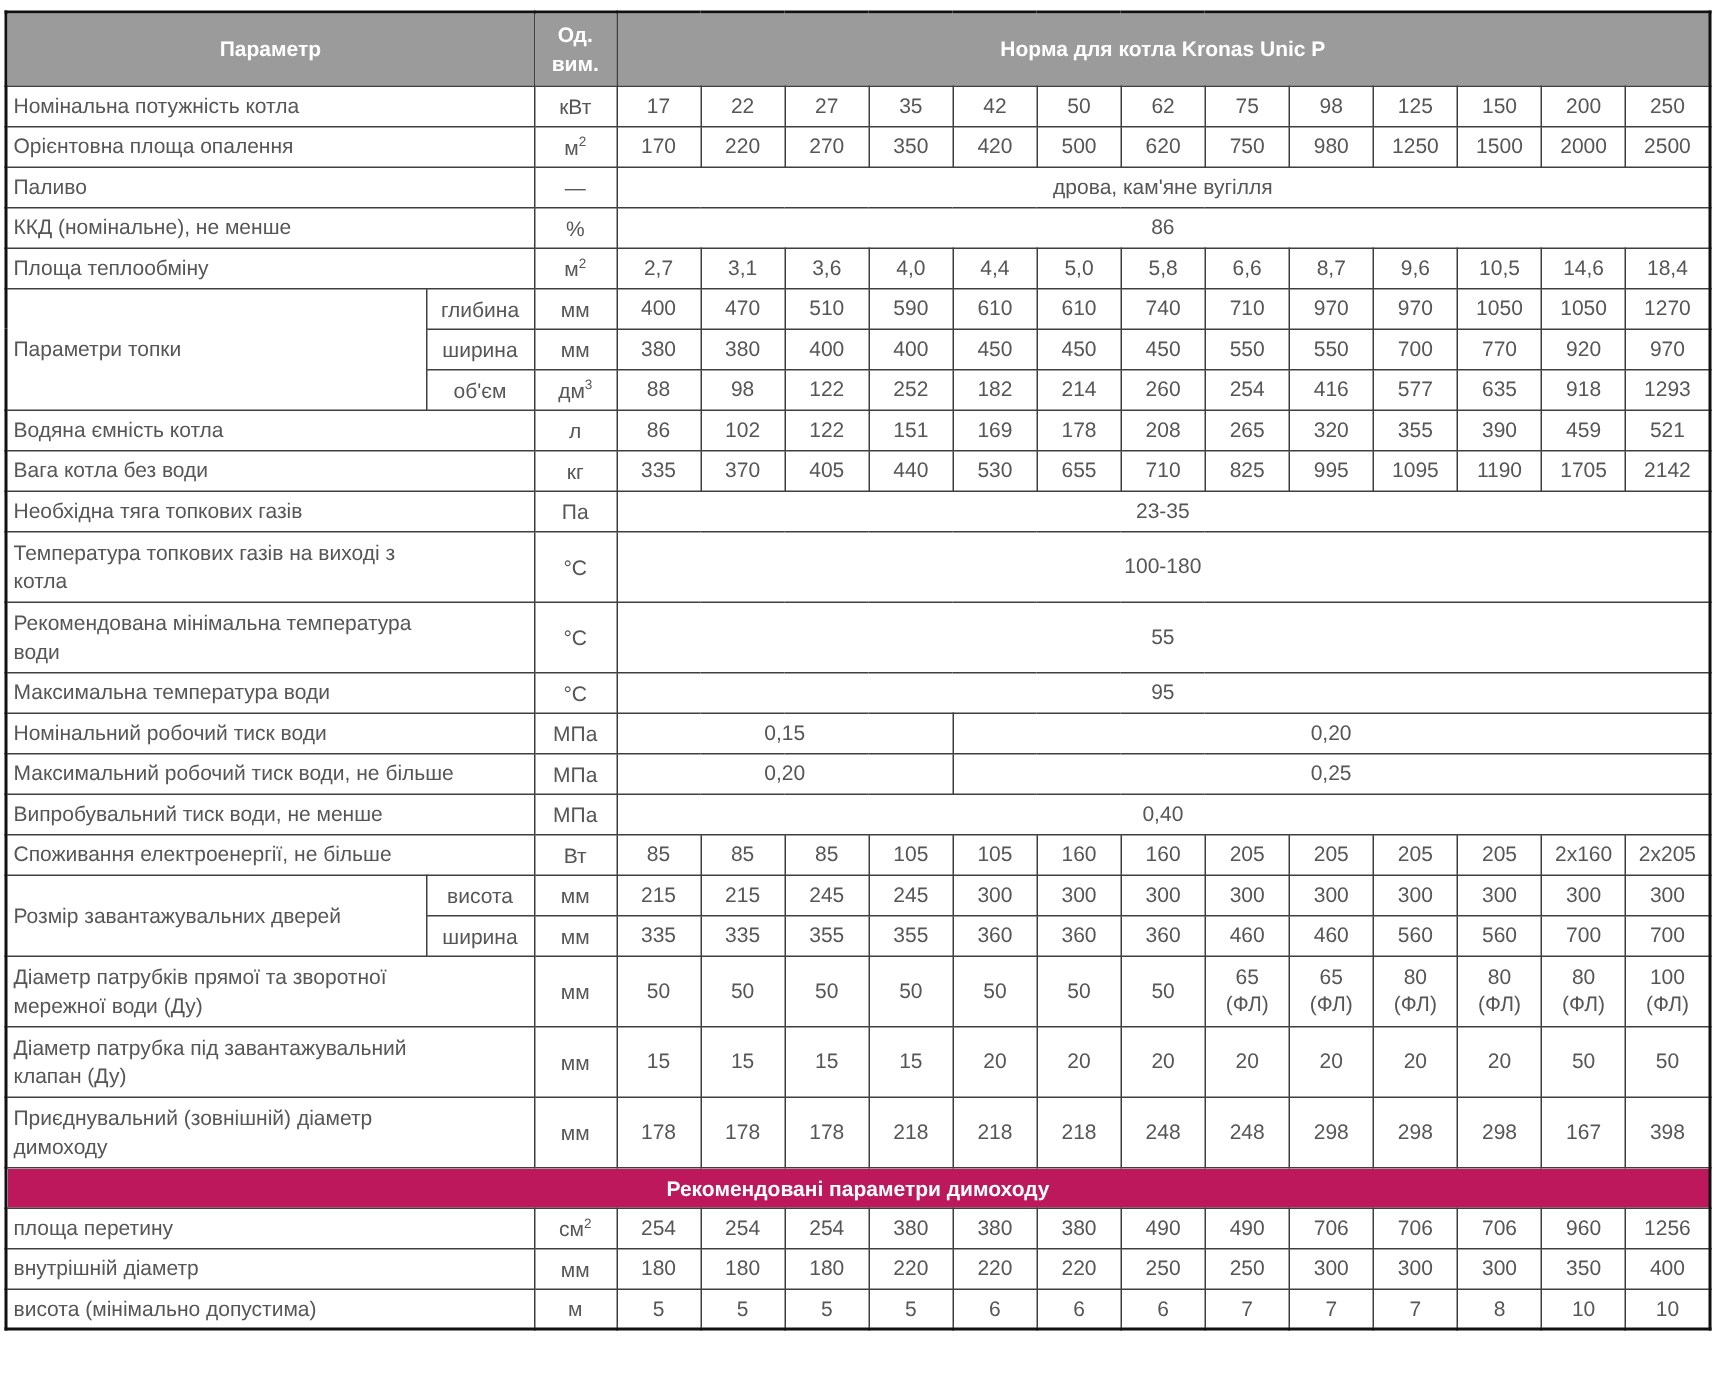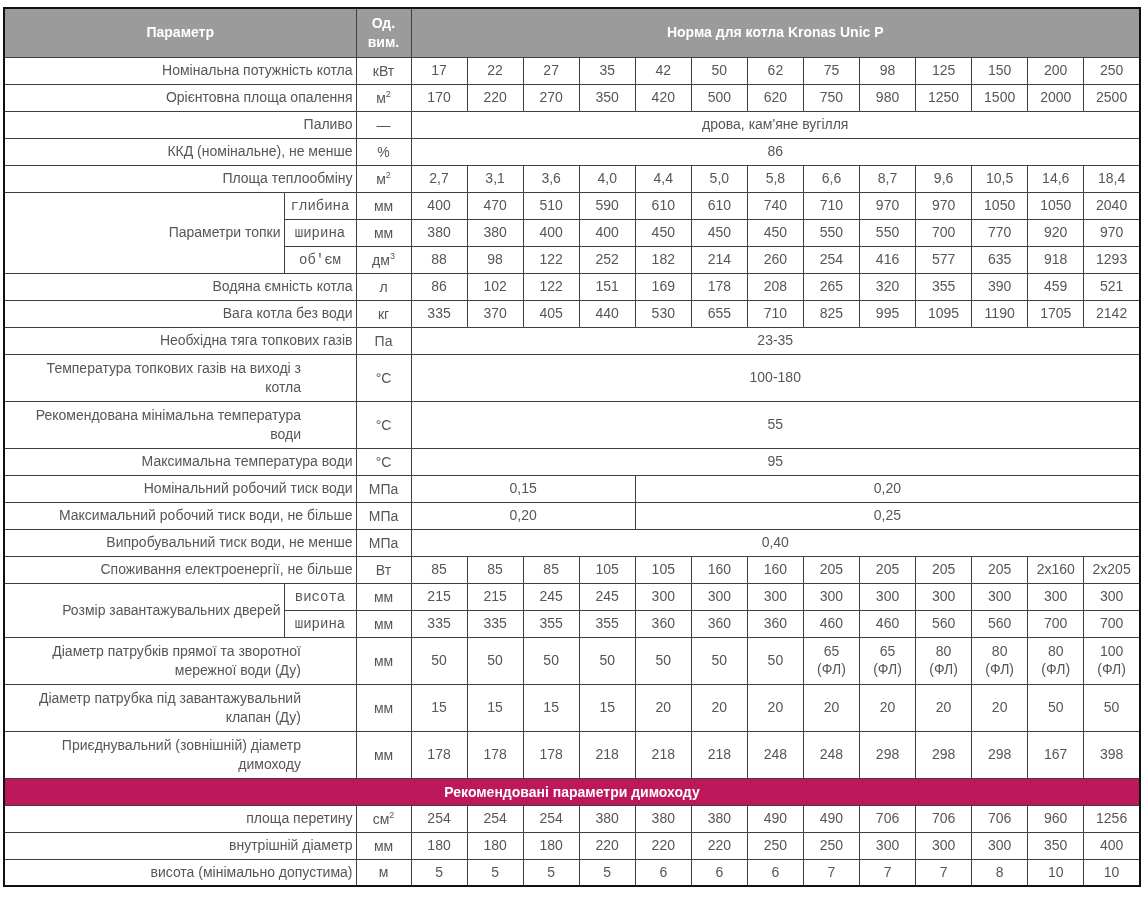--- a/index.html
+++ b/index.html
@@ -15,23 +15,23 @@
   }
   td,th{border:1px solid #3f3f3f;overflow:hidden;vertical-align:middle;}
   thead tr{height:49px;}
   thead th{
     background:#9b9b9b;color:#ffffff;font-weight:700;font-size:14px;
     text-align:center;padding:2px 3px;line-height:1.35;
   }
   tbody tr{height:27px;}
   tbody tr.tall{height:47px;margin-left:27px;}
   .label-cell{text-align:left;padding:2px 3px 2px 4px;}
-  .lw{line-height:1.35;text-align:right;}
+  .lw{line-height:1.35;}
   tr.tall .lw{max-width:292px;}
-  .sub-cell{text-align:center;padding:2px 2px;font-family:Liberation Mono, monospace;}
+  .sub-cell{text-align:center;padding:2px 2px;}
   .unit-cell{text-align:center;padding:2px 1px;}
   .value-cell{text-align:center;padding:1px 2px;white-space:pre-line;line-height:1.25;}
   .section-cell{
     background:#be185d;color:#ffffff;font-weight:700;text-align:center;padding:2px 3px;
   }
   sup{font-size:9px;line-height:0;}
 </style>
 </head>
 <body>
 
@@ -145,21 +145,21 @@
           <td class="value-cell">510</td>
           <td class="value-cell">590</td>
           <td class="value-cell">610</td>
           <td class="value-cell">610</td>
           <td class="value-cell">740</td>
           <td class="value-cell">710</td>
           <td class="value-cell">970</td>
           <td class="value-cell">970</td>
           <td class="value-cell">1050</td>
           <td class="value-cell">1050</td>
-          <td class="value-cell">2040</td>
+          <td class="value-cell">1270</td>
         </tr>
         <tr>
           <td class="sub-cell">ширина</td>
           <td class="unit-cell">мм</td>
           <td class="value-cell">380</td>
           <td class="value-cell">380</td>
           <td class="value-cell">400</td>
           <td class="value-cell">400</td>
           <td class="value-cell">450</td>
           <td class="value-cell">450</td>

